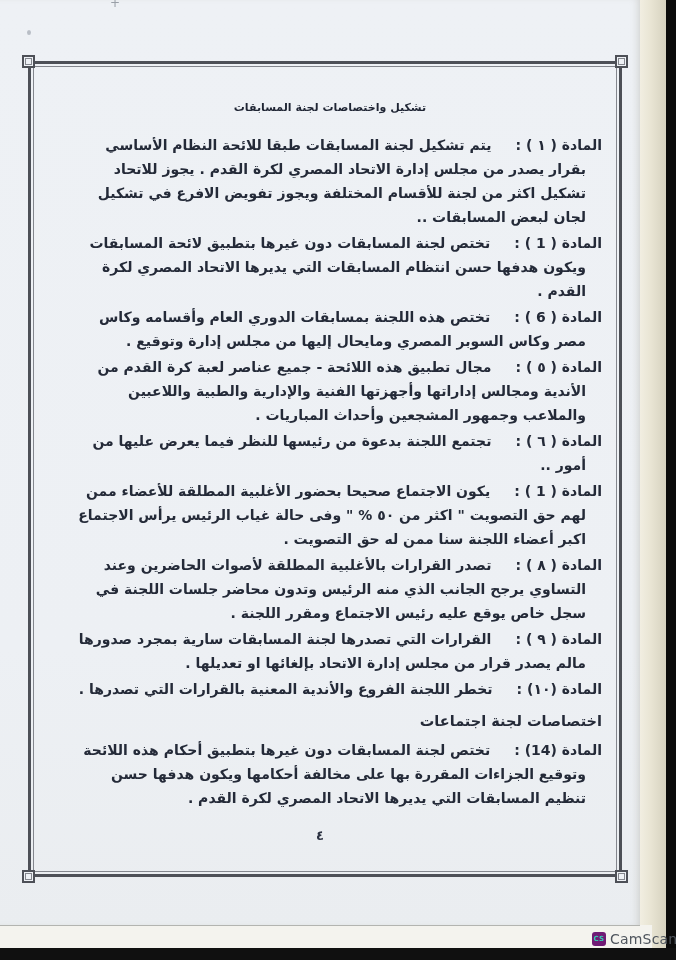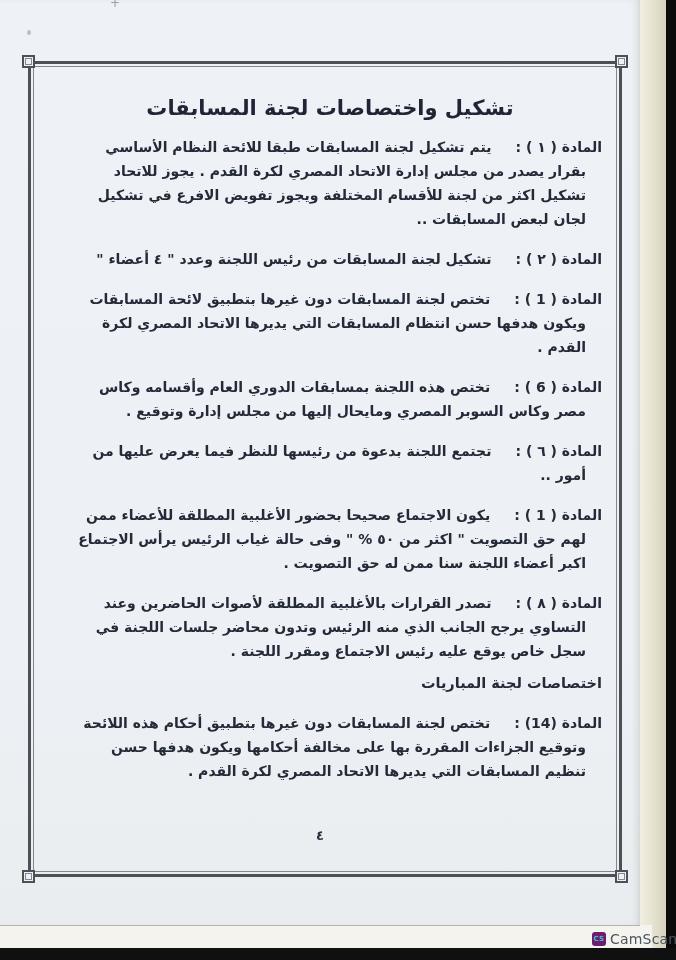--- a/index.html
+++ b/index.html
@@ -54,28 +54,28 @@
     content:""; position:absolute; inset:1px; border:1px solid #83868d;
   }
   
   .content {
     position:absolute; top:97px; right:38px; width:526px;
     direction:rtl; text-align:right;
     color:#242a38; font-weight:700;
     font-size:14px; line-height:24px;
   }
   .doc-title {
-    font-size:21px; line-height:22px; text-align:center;
+    font-size:11px; line-height:22px; text-align:center;
     margin:0 18px 14px 0; color:#1f2534;
   }
   .section-heading {
     font-size:14.5px; margin:8px 0 5px;
   }
   .article {
-    margin:16px 0 2px;
+    margin:0 0 2px;
     padding-right:16px; text-indent:-16px;
   }
   .article .tab { display:inline-block; width:24px; }
   .article-label { white-space:nowrap; }
   .page-number {
     position:absolute; left:300px; top:828px; width:40px;
     text-align:center; font-size:13px; font-weight:700; color:#2a3040;
   }
   
   .artifact { position:absolute; color:#9aa0a8; font-weight:400; }
@@ -109,30 +109,32 @@
     <div class="corner tl"></div>
     <div class="corner tr"></div>
     <div class="corner bl"></div>
     <div class="corner br"></div>
   </div>
 
   <div class="content">
     <h1 class="doc-title">تشكيل واختصاصات لجنة المسابقات</h1>
 
     <p class="article"><span class="article-label">المادة ( ١ ) :</span><span class="tab"></span><span>يتم تشكيل لجنة المسابقات طبقا للائحة النظام الأساسي بقرار يصدر من مجلس إدارة الاتحاد المصري لكرة القدم . يجوز للاتحاد تشكيل اكثر من لجنة للأقسام المختلفة ويجوز تفويض الافرع في تشكيل لجان لبعض المسابقات ..</span></p>
-    <p class="article"><span class="article-label">المادة ( ٢ ) :</span><span class="tab"></span><span>تشكيل لجنة المسابقات من رئيس اللجنة وعدد " ٤ أعضاء "</span></p>
     <p class="article"><span class="article-label">المادة ( 1 ) :</span><span class="tab"></span><span>تختص لجنة المسابقات دون غيرها بتطبيق لائحة المسابقات ويكون هدفها حسن انتظام المسابقات التي يديرها الاتحاد المصري لكرة القدم .</span></p>
     <p class="article"><span class="article-label">المادة ( 6 ) :</span><span class="tab"></span><span>تختص هذه اللجنة بمسابقات الدوري العام وأقسامه وكاس مصر وكاس السوبر المصري ومايحال إليها من مجلس إدارة وتوقيع .</span></p>
+    <p class="article"><span class="article-label">المادة ( ٥ ) :</span><span class="tab"></span><span>مجال تطبيق هذه اللائحة - جميع عناصر لعبة كرة القدم من الأندية ومجالس إداراتها وأجهزتها الفنية والإدارية والطبية واللاعبين والملاعب وجمهور المشجعين وأحداث المباريات .</span></p>
 
 
     <p class="article"><span class="article-label">المادة ( ٦ ) :</span><span class="tab"></span><span>تجتمع اللجنة بدعوة من رئيسها للنظر فيما يعرض عليها من أمور ..</span></p>
     <p class="article"><span class="article-label">المادة ( 1 ) :</span><span class="tab"></span><span>يكون الاجتماع صحيحا بحضور الأغلبية المطلقة للأعضاء ممن لهم حق التصويت " اكثر من ٥٠ % " وفى حالة غياب الرئيس يرأس الاجتماع اكبر أعضاء اللجنة سنا ممن له حق التصويت .</span></p>
     <p class="article"><span class="article-label">المادة ( ٨ ) :</span><span class="tab"></span><span>تصدر القرارات بالأغلبية المطلقة لأصوات الحاضرين وعند التساوي يرجح الجانب الذي منه الرئيس وتدون محاضر جلسات اللجنة في سجل خاص يوقع عليه رئيس الاجتماع ومقرر اللجنة .</span></p>
+    <p class="article"><span class="article-label">المادة ( ٩ ) :</span><span class="tab"></span><span>القرارات التي تصدرها لجنة المسابقات سارية بمجرد صدورها مالم يصدر قرار من مجلس إدارة الاتحاد بإلغائها او تعديلها .</span></p>
+    <p class="article"><span class="article-label">المادة (١٠) :</span><span class="tab"></span><span>تخطر اللجنة الفروع والأندية المعنية بالقرارات التي تصدرها .</span></p>
 
-    <h2 class="section-heading">اختصاصات لجنة المباريات</h2>
+    <h2 class="section-heading">اختصاصات لجنة اجتماعات</h2>
 
     <p class="article"><span class="article-label">المادة (14) :</span><span class="tab"></span><span>تختص لجنة المسابقات دون غيرها بتطبيق أحكام هذه اللائحة وتوقيع الجزاءات المقررة بها على مخالفة أحكامها ويكون هدفها حسن تنظيم المسابقات التي يديرها الاتحاد المصري لكرة القدم .</span></p>
   </div>
 
   <div class="page-number">٤</div>
 </div>
 
 <div class="bottom-bar"></div>
 
 <div class="watermark">

